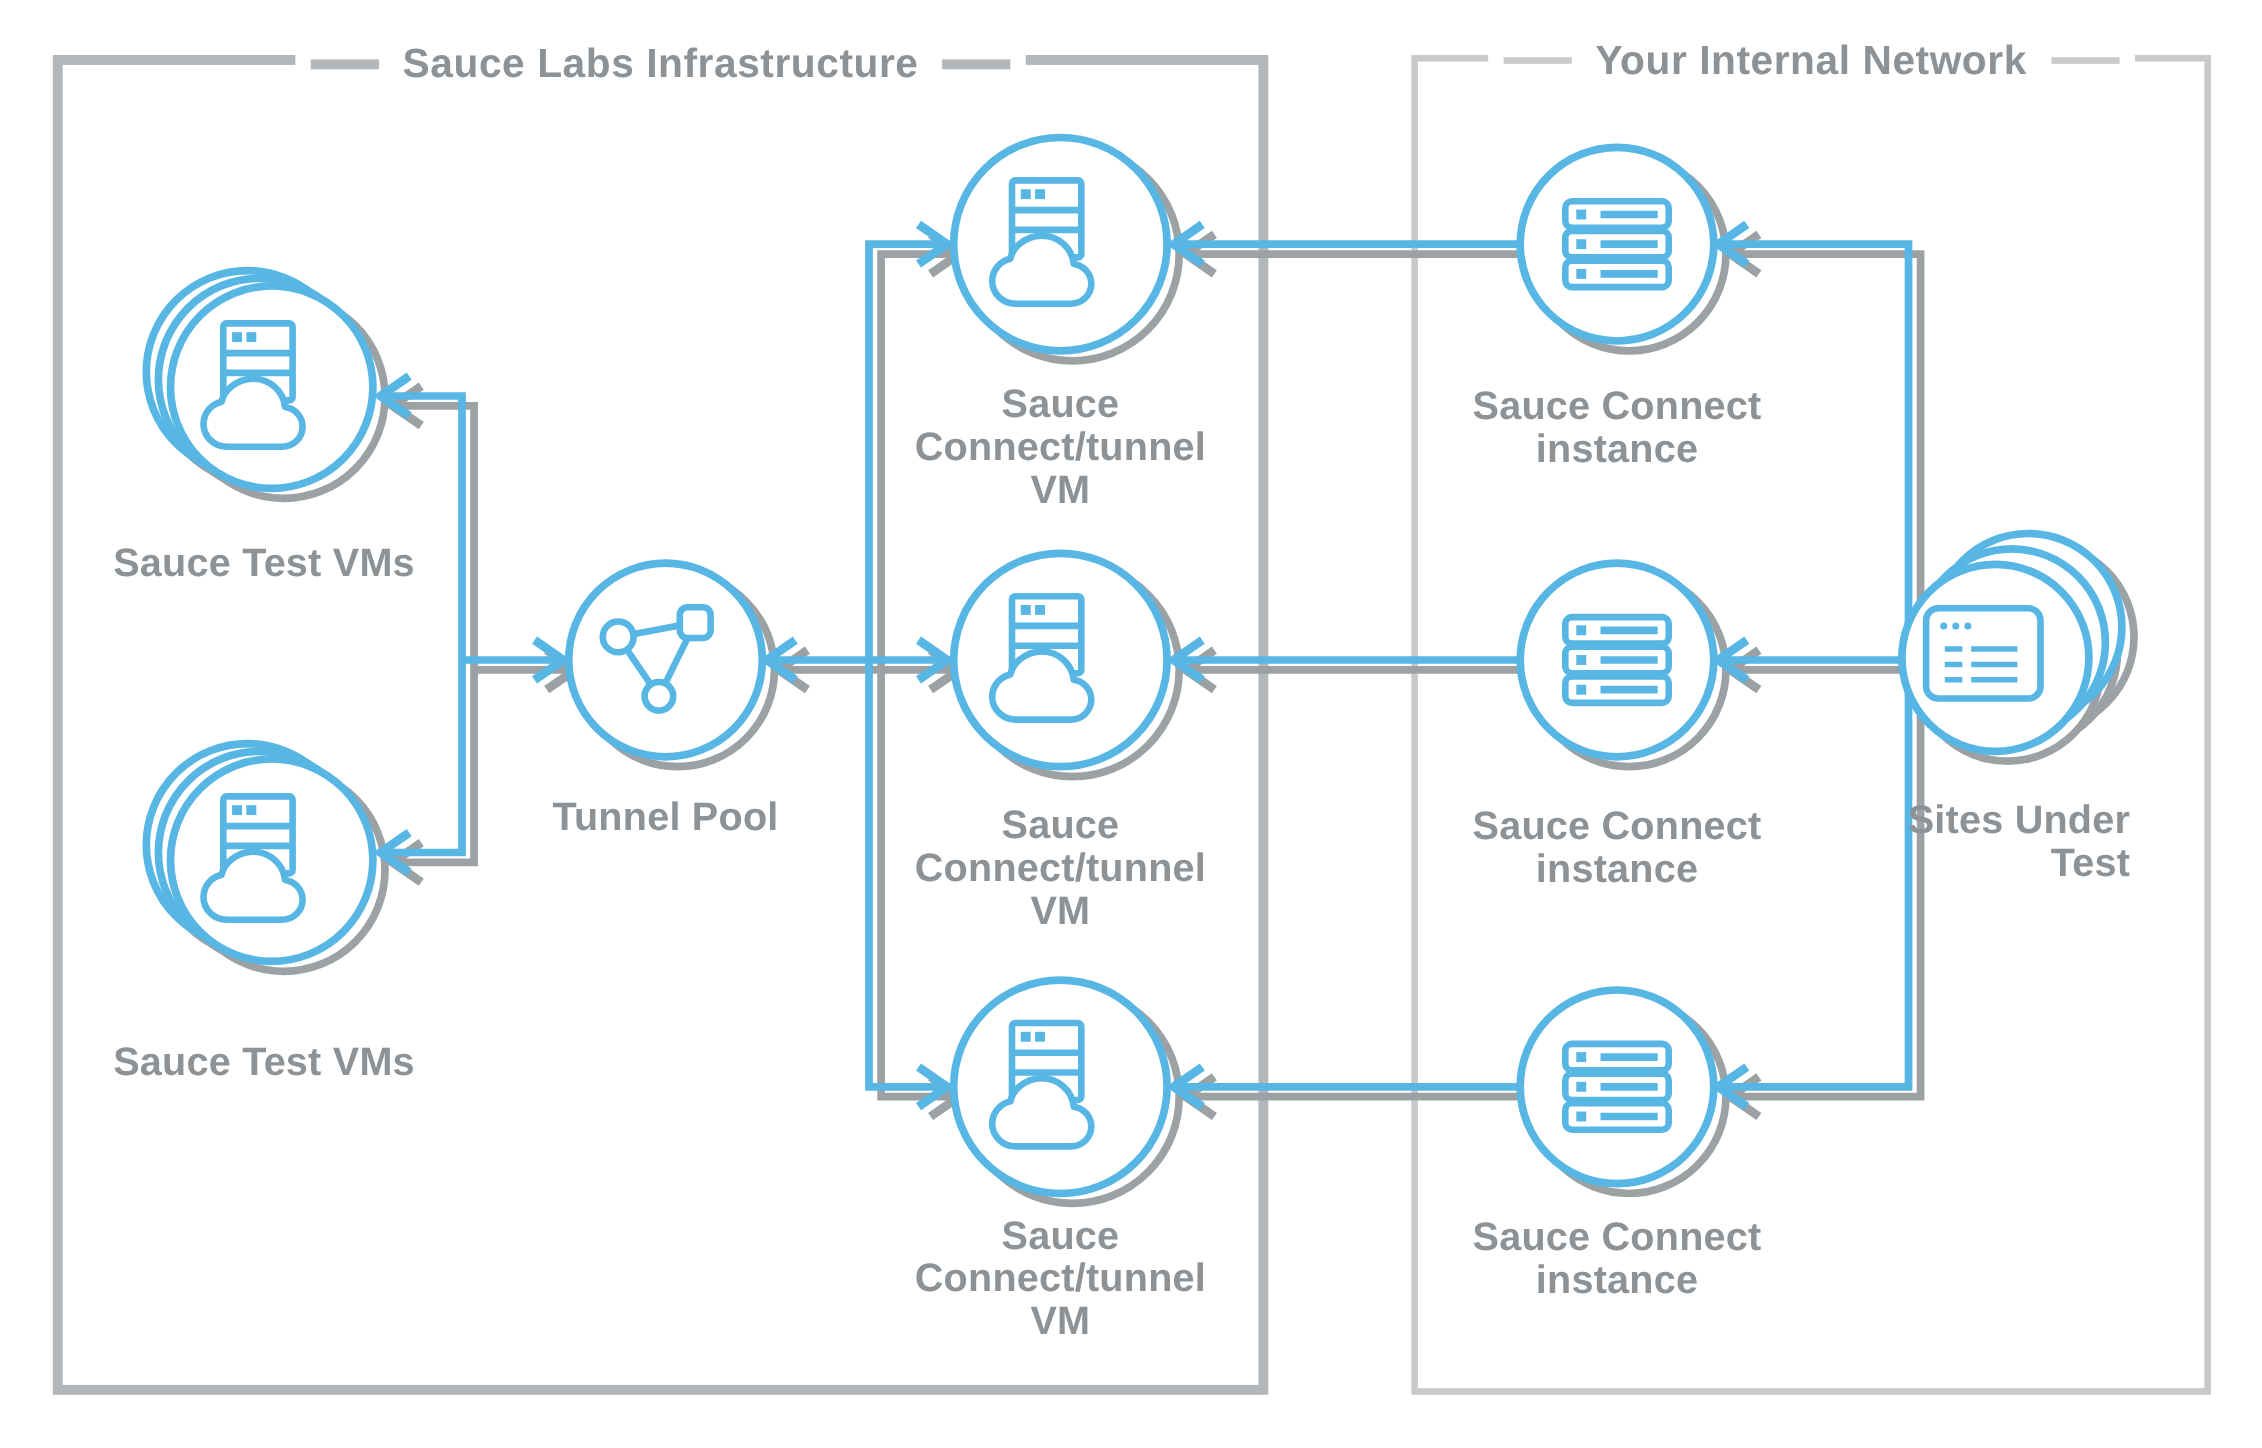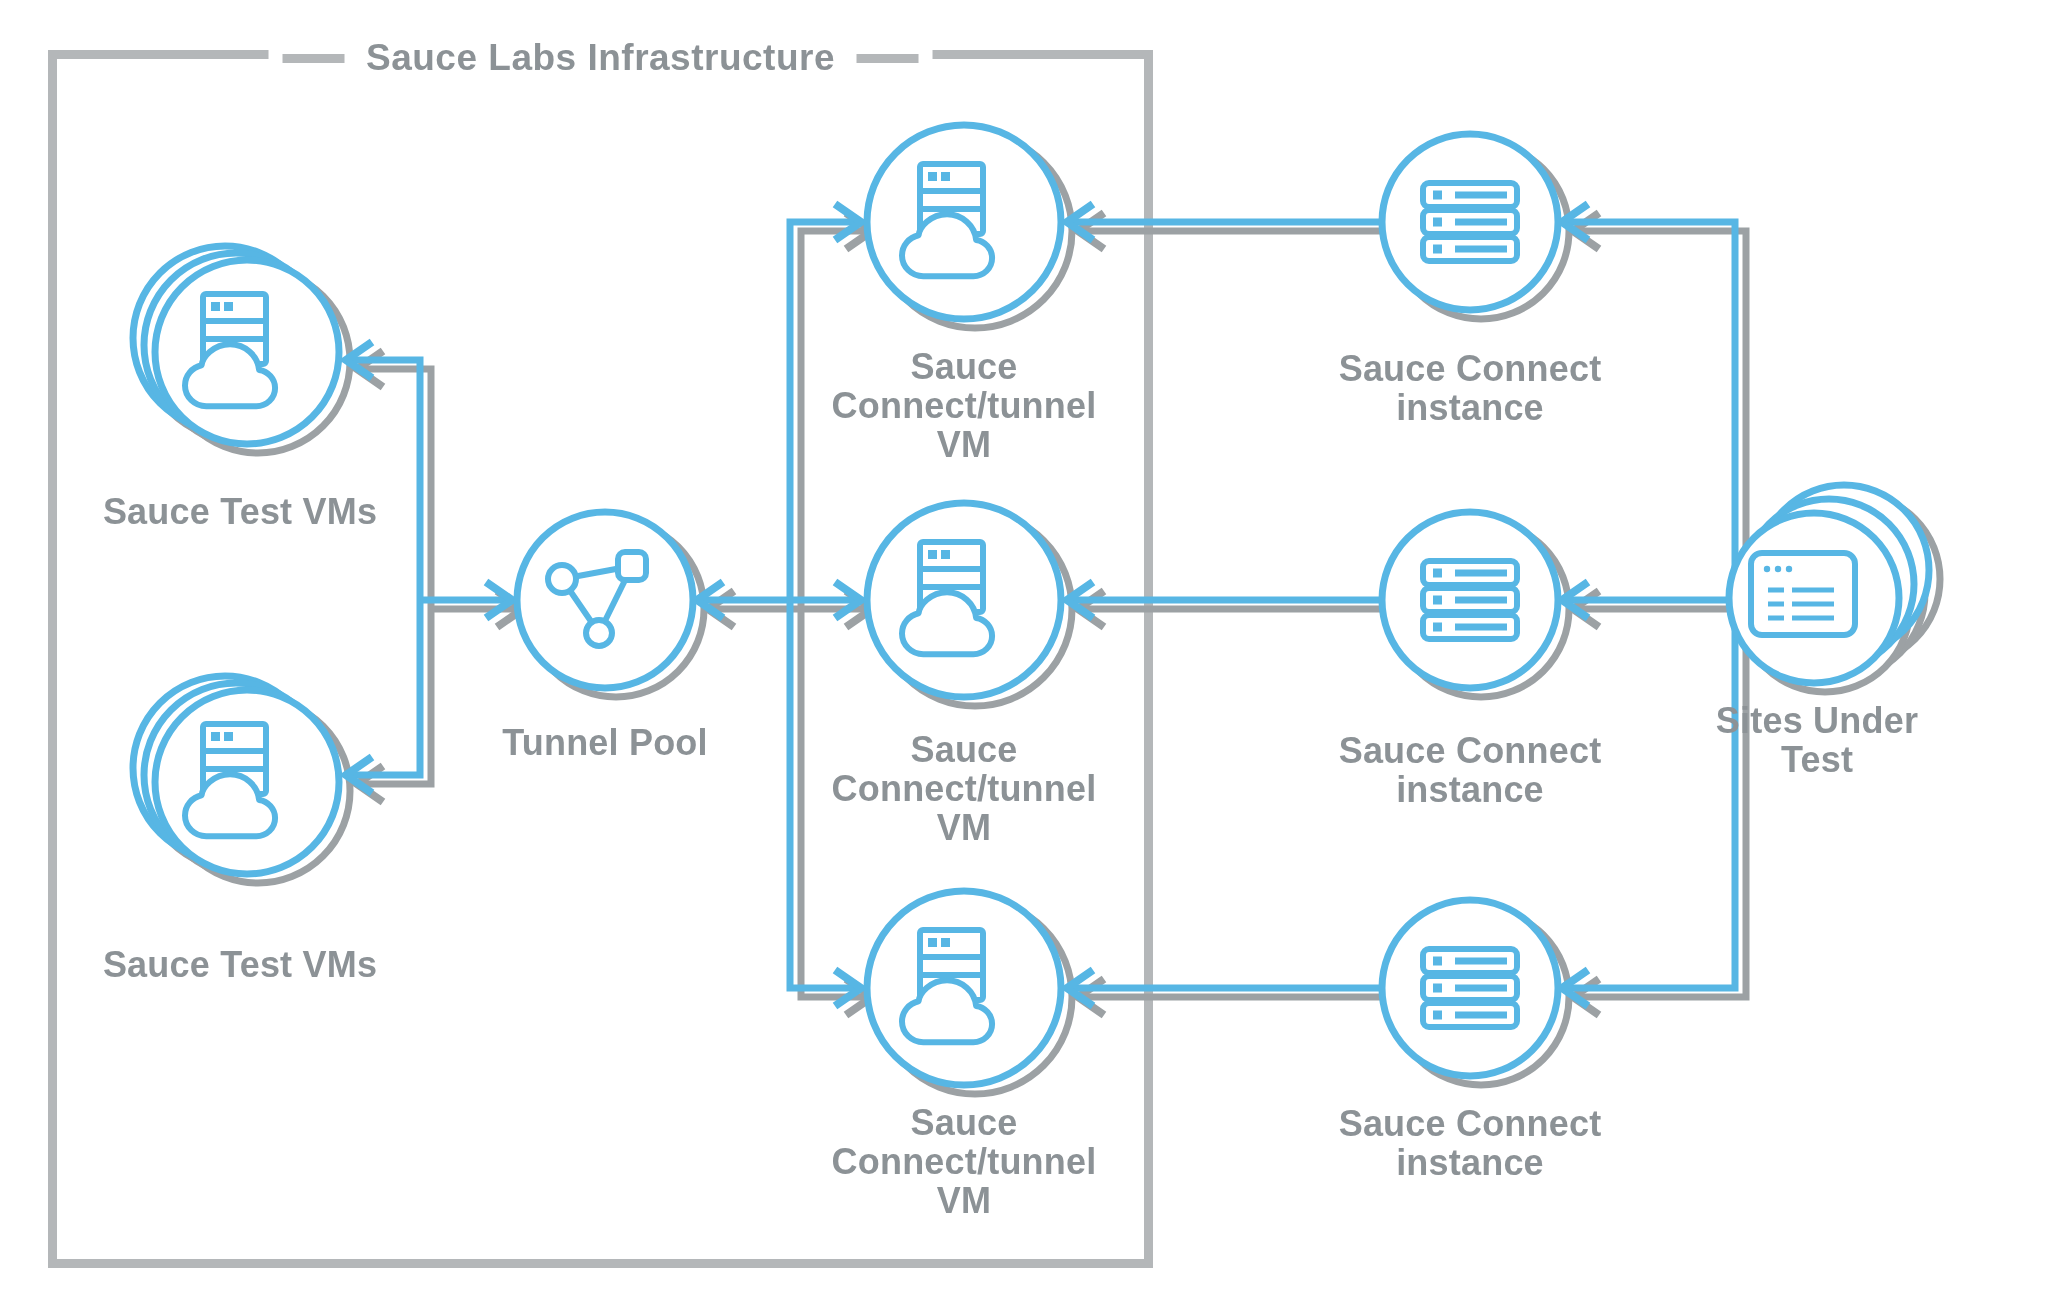--- a/index.html
+++ b/index.html
@@ -44,20 +44,25 @@
 <body>
 
 <div class="stage">
 
   <div class="box left-box">
     <div class="box-title">
       <span>Sauce Labs Infrastructure</span>
     </div>
   </div>
 
+  <div class="box right-box">
+    <div class="box-title">
+      <span>Your Internal Network</span>
+    </div>
+  </div>
 
   <svg class="diagram" width="2056" height="1316" viewBox="0 0 2056 1316">
     <defs>
 
       <path id="chev" d="M26 -18 L0 0 L26 18" fill="none" stroke-width="8"></path>
 
       <g id="icon-server-cloud">
         <rect x="-44" y="-58" width="63" height="70" rx="3" fill="#fff" stroke-width="6"></rect>
         <path d="M-44 -31 H19" stroke-width="6"></path>
         <path d="M-44 -13 H19" stroke-width="6"></path>
@@ -193,15 +198,15 @@
 VM</div>
   <div class="node-label" style="left:964px;top:1103px;">Sauce
 Connect/tunnel
 VM</div>
   <div class="node-label" style="left:1470px;top:349px;">Sauce Connect
 instance</div>
   <div class="node-label" style="left:1470px;top:731px;">Sauce Connect
 instance</div>
   <div class="node-label" style="left:1470px;top:1104px;">Sauce Connect
 instance</div>
-  <div class="node-label" style="left:1817px;top:701px;">Sites Under Test</div>
+  <div class="node-label" style="left:1817px;top:725px;text-align:right;">Sites Under Test</div>
 
 </div>
 
 </body></html>

